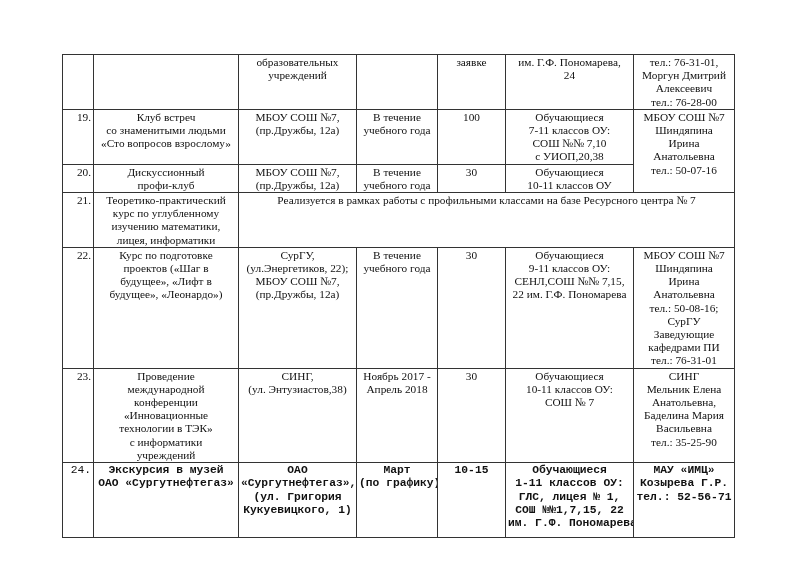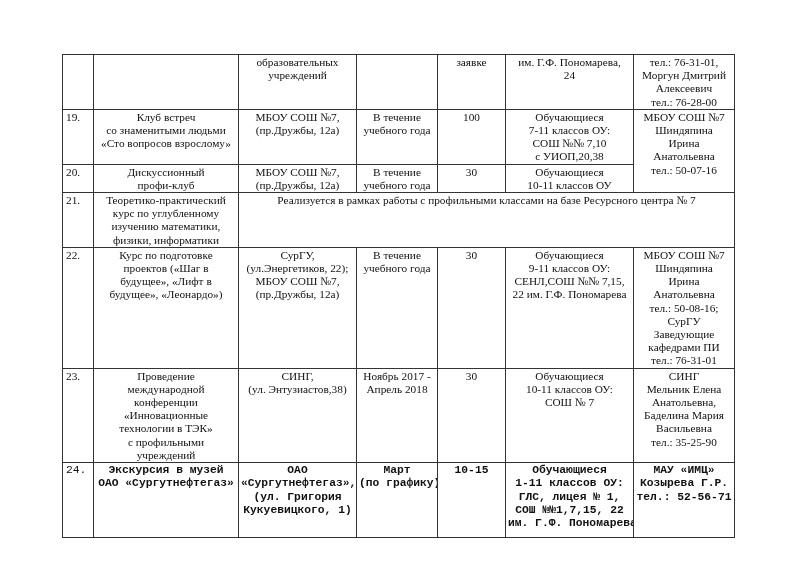--- a/index.html
+++ b/index.html
@@ -2,21 +2,21 @@
 <html><head>
 <meta charset="utf-8">
 <style>
   html, body { margin: 0; padding: 0; background: #ffffff; }
   body { width: 800px; height: 566px; position: relative; overflow: hidden;
          font-family: "Liberation Serif", "DejaVu Serif", serif; color: #111; }
   table.sched { position: absolute; left: 62px; top: 54px; width: 672px;
          border-collapse: collapse; table-layout: fixed; font-size: 11.3px; line-height: 13.2px; }
   table.sched td { border: 1.3px solid #333; vertical-align: top; text-align: center;
          padding: 1px 2px 0 2px; overflow: hidden; }
-  table.sched td.num { text-align: left; padding-left: 3px; }
+  table.sched td.num { text-align: right; padding-left: 3px; }
   td .ln { display: block; white-space: nowrap; }
   tr.bold td { font-weight: bold; }
   td.merged { vertical-align: middle; }
   .r18 { height: 48px; } .r19 { height: 54px; } .r20 { height: 25px; }
   .r21 { height: 51px; } .r22 { height: 118px; } .r23 { height: 92px; } .r24 { height: 75px; font-family: Liberation Mono, monospace; }
 </style>
 </head>
 <body>
 
 <table class="sched">
@@ -103,21 +103,21 @@
         <span class="ln">10-11 классов ОУ</span>
       </td>
     </tr>
 
     <tr class="r21">
       <td class="num">21.</td>
       <td>
         <span class="ln">Теоретико-практический</span>
         <span class="ln">курс по углубленному</span>
         <span class="ln">изучению математики,</span>
-        <span class="ln">физики, информатики</span>
+        <span class="ln">лицея, информатики</span>
       </td>
       <td colspan="5" class="merged">Реализуется в рамках работы с профильными классами на базе Ресурсного центра № 7</td>
     </tr>
 
     <tr class="r22">
       <td class="num">22.</td>
       <td>
         <span class="ln">Курс по подготовке</span>
         <span class="ln">проектов («Шаг в</span>
         <span class="ln">будущее», «Лифт в</span>
@@ -154,21 +154,21 @@
     </tr>
 
     <tr class="r23">
       <td class="num">23.</td>
       <td>
         <span class="ln">Проведение</span>
         <span class="ln">международной</span>
         <span class="ln">конференции</span>
         <span class="ln">«Инновационные</span>
         <span class="ln">технологии в ТЭК»</span>
-        <span class="ln">с профильными</span>
+        <span class="ln">с информатики</span>
         <span class="ln">учреждений</span>
       </td>
       <td>
         <span class="ln">СИНГ,</span>
         <span class="ln">(ул. Энтузиастов,38)</span>
       </td>
       <td>
         <span class="ln">Ноябрь 2017 -</span>
         <span class="ln">Апрель 2018</span>
       </td>

